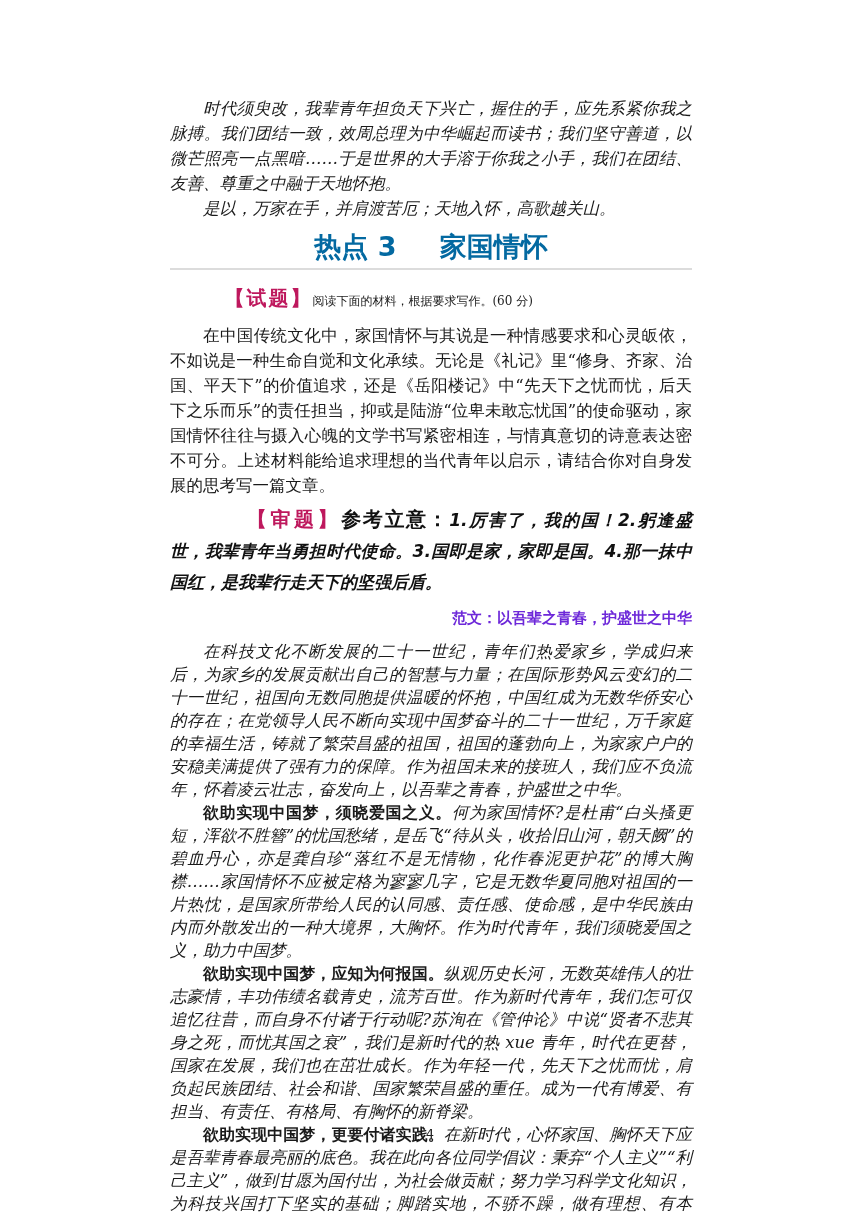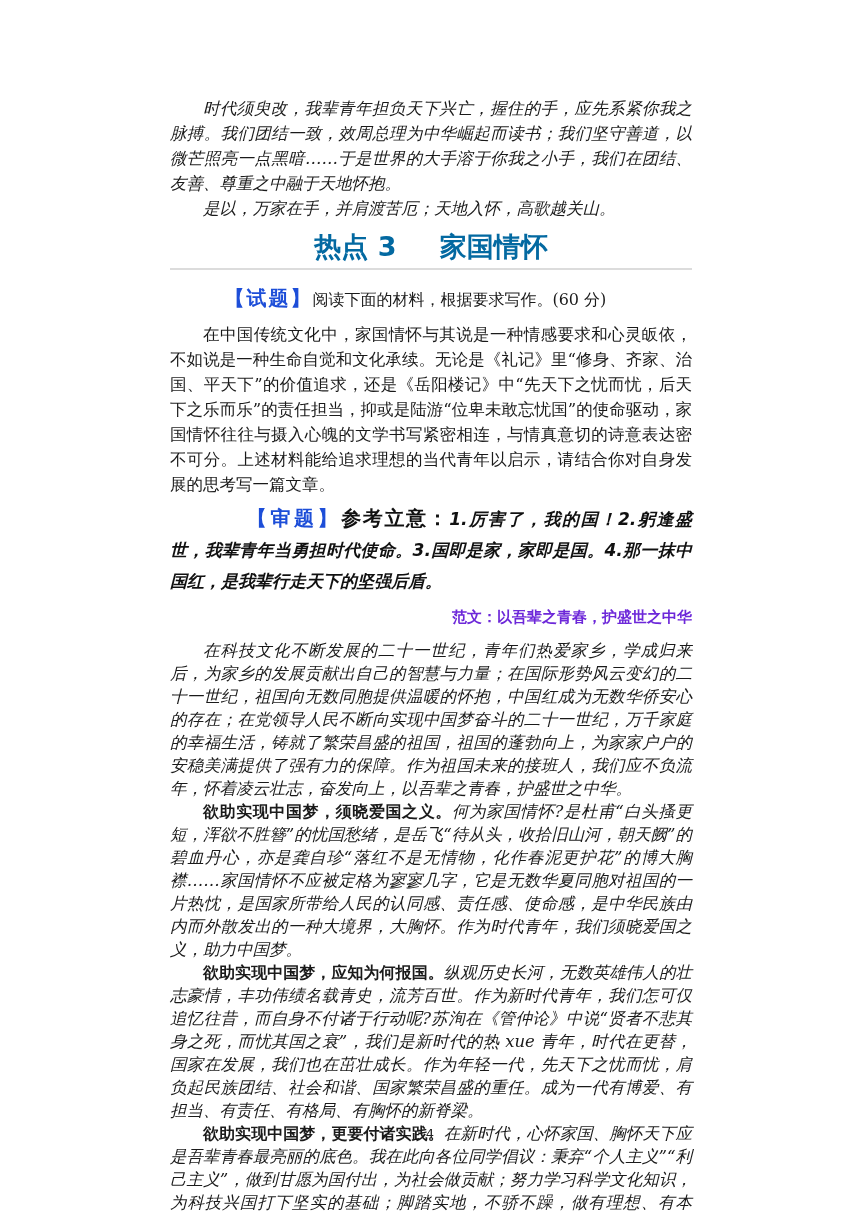--- a/index.html
+++ b/index.html
@@ -66,25 +66,25 @@
   .shiti {
     margin-top: 13px;
     text-indent: 3.4em;
     line-height: 30px;
   }
   .bracket {
     font-family: "DejaVu Sans", sans-serif;
     font-weight: bold;
     font-size: 20px;
     letter-spacing: 2px;
-    color: #1d4ed8;
+    color: #be185d;
   }
   .shiti .instruction {
     font-family: "DejaVu Serif", serif;
-    font-size: 16px;
+    font-size: 12px;
   }
 
   .material { margin-top: 7px; }
 
   .analysis {
     margin-top: 6px;
     line-height: 31px;
     text-align: justify;
     word-break: break-all;
     text-indent: 4.8em;

